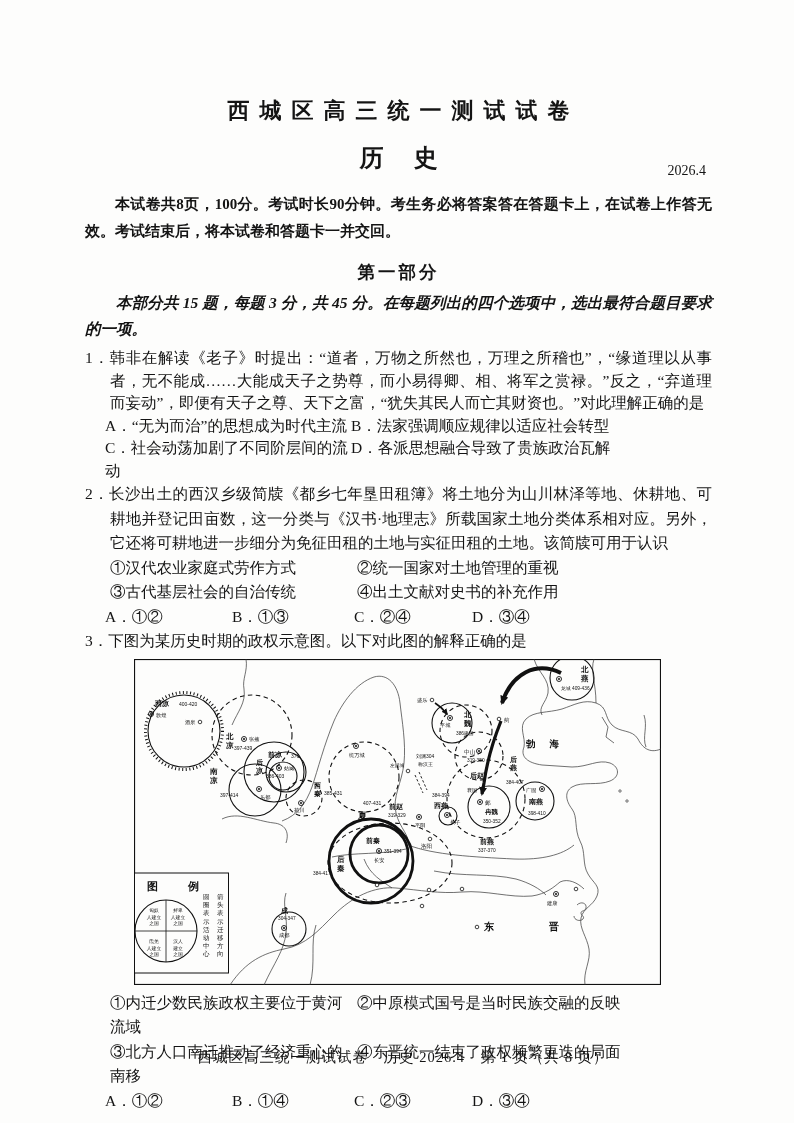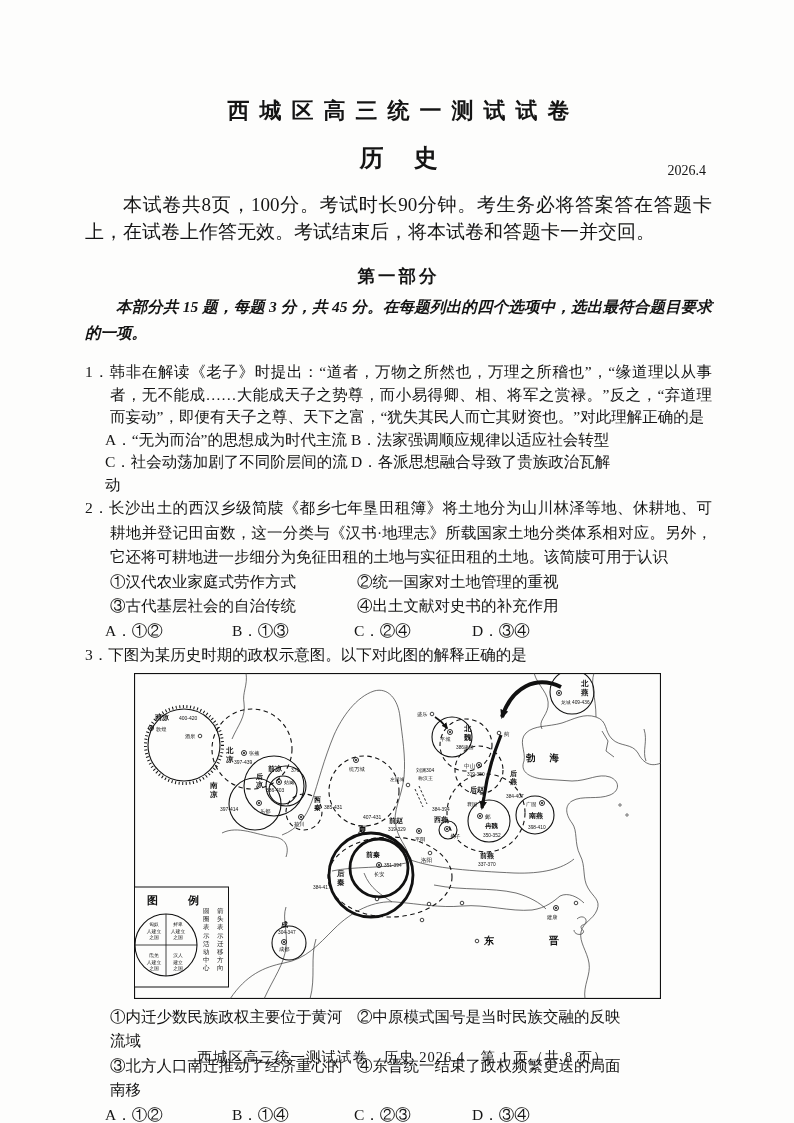--- a/index.html
+++ b/index.html
@@ -3,25 +3,25 @@
 <meta charset="utf-8">
 <style>
   html,body{margin:0;padding:0;background:#e8e8e8;}
   .page{position:relative;width:794px;height:1123px;margin:0 auto;background:#fdfdfc;color:#141414;
         font-family:"Liberation Serif","DejaVu Serif",serif;overflow:hidden;}
   .content{position:absolute;left:85px;right:82px;top:0;}
   .doc-title{margin-top:96px;text-align:center;font-size:22px;font-weight:bold;letter-spacing:10px;text-indent:10px;}
   .subject-row{position:relative;margin-top:8px;height:48px;}
   .subject{text-align:center;font-size:24px;font-weight:bold;letter-spacing:30px;text-indent:30px;line-height:48px;}
   .date{position:absolute;right:6px;bottom:3px;font-size:14px;}
-  .notice{margin-top:9px;font-size:19px;line-height:27px;text-align:justify;text-indent:2em;}
+  .notice{margin-top:9px;font-size:15px;line-height:27px;text-align:justify;text-indent:2em;font-weight:bold;}
   .part-heading{margin:15px 0 6px;text-align:center;font-size:17.5px;font-weight:bold;letter-spacing:3px;}
   .part-intro{font-size:15.5px;font-weight:bold;line-height:26px;text-align:justify;text-indent:2em;}
   .q{font-size:15.5px;}
-  .q1{margin-top:15px;line-height:22.5px;}
+  .q1{margin-top:5px;line-height:22.5px;}
   .q23{line-height:24.5px;}
   .q-stem{margin:0;padding-left:25px;text-indent:-25px;text-align:justify;}
   .opts2{display:grid;grid-template-columns:246px auto;padding-left:20px;}
   .opts4{display:grid;grid-template-columns:127px 122px 118px auto;padding-left:20px;}
   .items2{display:grid;grid-template-columns:247px auto;padding-left:25px;}
   .map-wrap{margin:5px 0 6px 49px;line-height:0;}
   .footer{position:absolute;left:12px;right:0;bottom:56px;text-align:center;font-size:14.5px;letter-spacing:1px;}
   svg text{font-family:"Liberation Sans","DejaVu Sans",sans-serif;fill:#111;}
   .kn{font-weight:bold;}
 </style>

